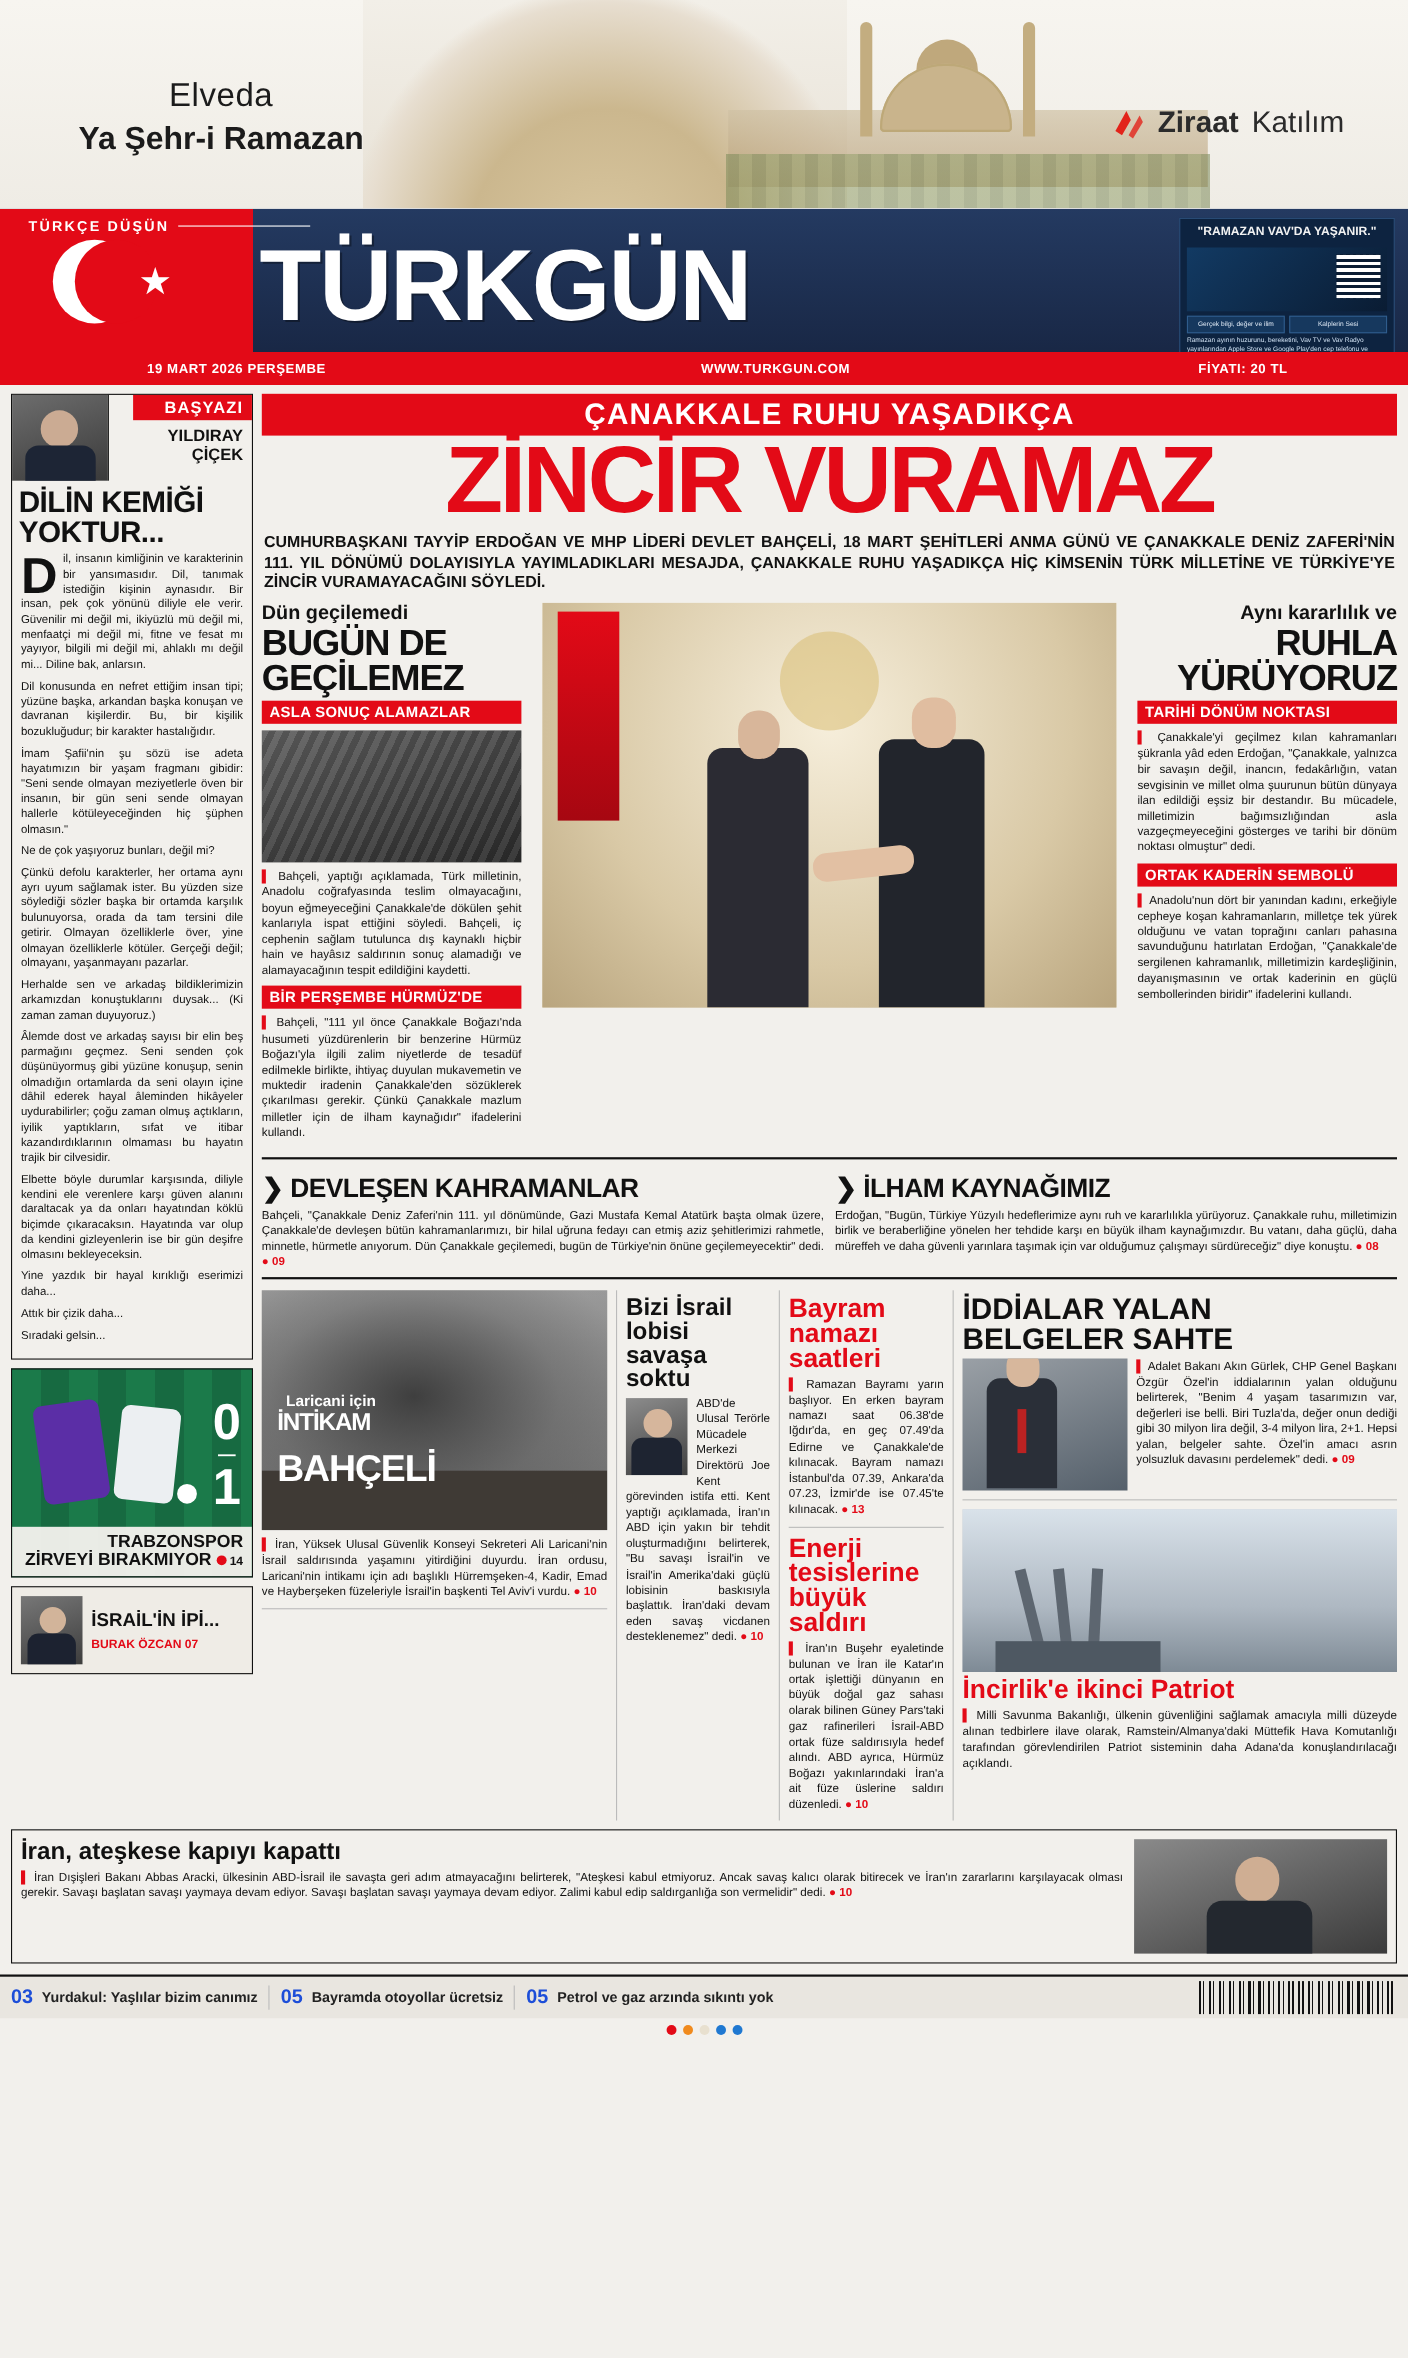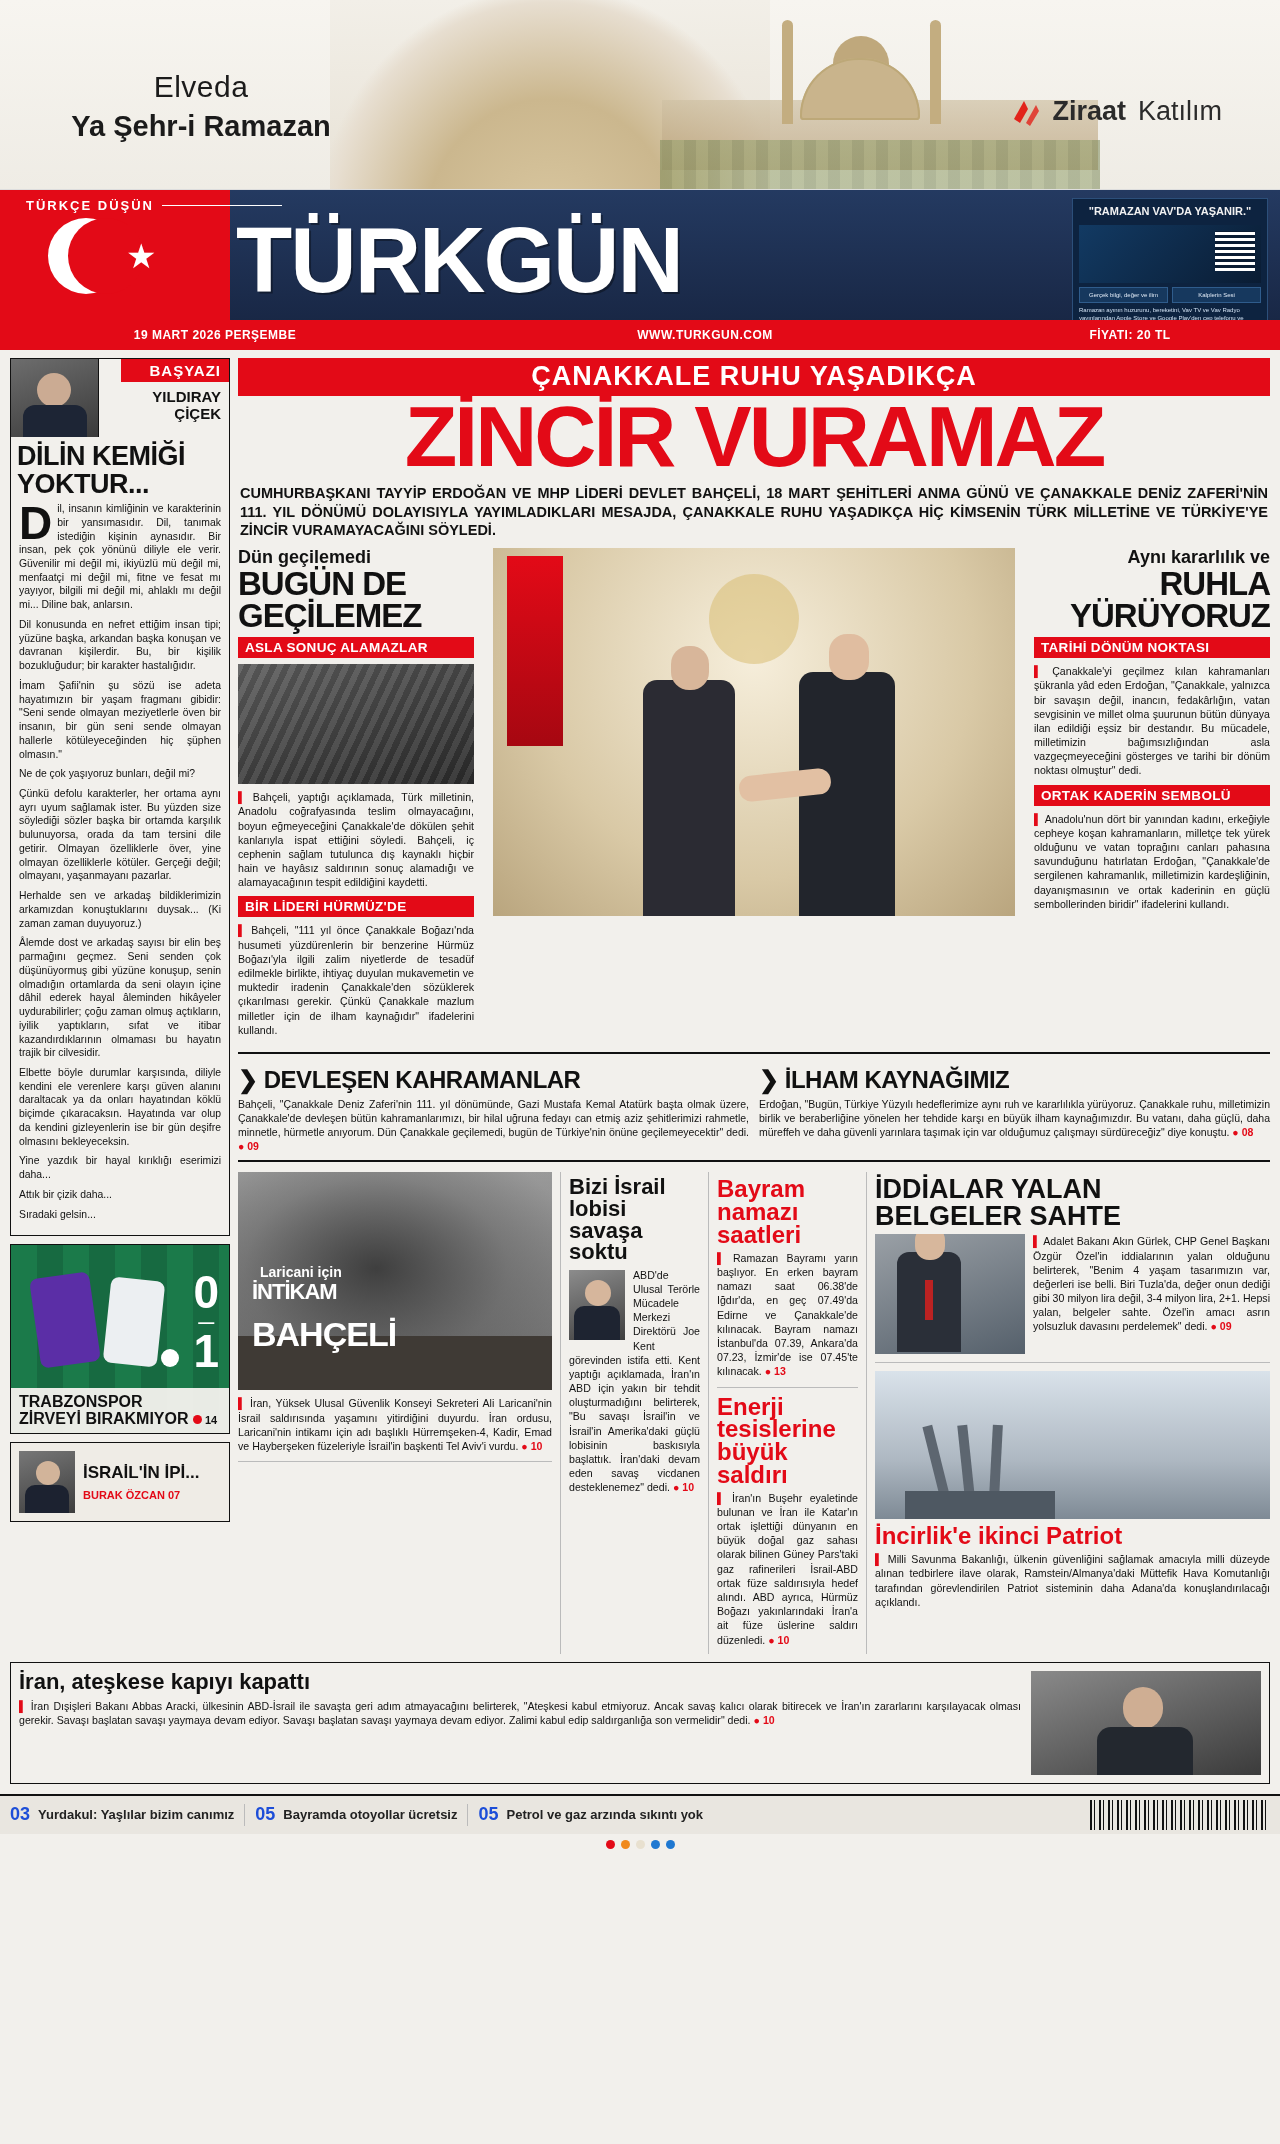--- a/index.html
+++ b/index.html
@@ -77,21 +77,21 @@
 
   
   .sportbox { margin-top:8px; border:1px solid #111; background:#0f5132; position:relative; height:190px; overflow:hidden;}
   .sportbox .pitch { position:absolute; inset:0; background:
       repeating-linear-gradient(90deg,#1b7a4a 0 26px,#176a41 26px 52px);}
   .sportbox .p1 { position:absolute; left:24px; top:30px; width:60px; height:90px; background:#5b2ea6; transform:rotate(-8deg); border-radius:8px;}
   .sportbox .p2 { position:absolute; left:96px; top:34px; width:54px; height:86px; background:#eceff2; transform:rotate(6deg); border-radius:8px;}
   .sportbox .ball { position:absolute; left:150px; top:104px; width:18px; height:18px; border-radius:50%; background:#fff;}
   .sportbox .score { position:absolute; right:10px; top:26px; color:#fff; font-size:46px; font-weight:bold; line-height:.95; text-align:center;}
   .sportbox .score .sep { font-size:16px; }
-  .sportbox .cap { position:absolute; left:0; bottom:0; width:100%; background:rgba(242,240,236,.96); padding:6px 8px;}
+  .sportbox .cap { position:absolute; left:0; bottom:0; width:100%; background:rgba(242,240,236,.96); padding:6px 8px;text-align:right;}
   .sportbox .cap h3 { margin:0; font-size:16px; line-height:1.05; font-weight:bold;}
   .sportbox .pg { display:inline-block; background:#e30a17; color:#fff; border-radius:50%; width:9px; height:9px; margin-right:3px;}
 
   .colbox { margin-top:8px; border:1px solid #111; display:flex; align-items:center; gap:8px; padding:8px; background:#efece6;}
   .colbox .av { width:56px; height:62px; background:linear-gradient(160deg,#777,#3d3d3d); position:relative; flex:0 0 auto;}
   .colbox .av .h { position:absolute; left:17px; top:10px; width:24px; height:24px; border-radius:50%; background:#d2b49a;}
   .colbox .av .b { position:absolute; left:6px; top:34px; width:44px; height:28px; border-radius:10px 10px 0 0; background:#1c2230;}
   .colbox .tx h4 { margin:0 0 6px 0; font-size:17px; font-weight:bold;}
   .colbox .tx .by { font-size:11px; font-weight:bold; color:#333;}
   .colbox .tx .by span { color:#e30a17;}
@@ -340,21 +340,21 @@
           <div class="subhead">Dün geçilemedi</div>
           <div class="bighead">
             <span>BUGÜN DE</span><br>
             <span>GEÇİLEMEZ</span>
           </div>
           <div class="redbar">ASLA SONUÇ ALAMAZLAR</div>
           <div class="sidephoto">
               <div class="lines"></div>
             </div>
           <p class="para"><span class="bullet">▌</span> <span>Bahçeli, yaptığı açıklamada, Türk milletinin, Anadolu coğrafyasında teslim olmayacağını, boyun eğmeyeceğini Çanakkale'de dökülen şehit kanlarıyla ispat ettiğini söyledi. Bahçeli, iç cephenin sağlam tutulunca dış kaynaklı hiçbir hain ve hayâsız saldırının sonuç alamadığı ve alamayacağının tespit edildiğini kaydetti.</span></p>
-          <div class="redbar">BİR LİDERİ HÜRMÜZ'DE</div>
+          <div class="redbar">BİR PERŞEMBE HÜRMÜZ'DE</div>
           <p class="para"><span class="bullet">▌</span> <span>Bahçeli, "111 yıl önce Çanakkale Boğazı'nda husumeti yüzdürenlerin bir benzerine Hürmüz Boğazı'yla ilgili zalim niyetlerde de tesadüf edilmekle birlikte, ihtiyaç duyulan mukavemetin ve muktedir iradenin Çanakkale'den sözüklerek çıkarılması gerekir. Çünkü Çanakkale mazlum milletler için de ilham kaynağıdır" ifadelerini kullandı.</span></p>
         </div>
 
         <div class="center">
           <div class="centerphoto">
             <div class="wall"></div>
             <div class="crest"></div>
             <div class="flag"></div>
             <div class="m1">
                 <div class="face"></div>

